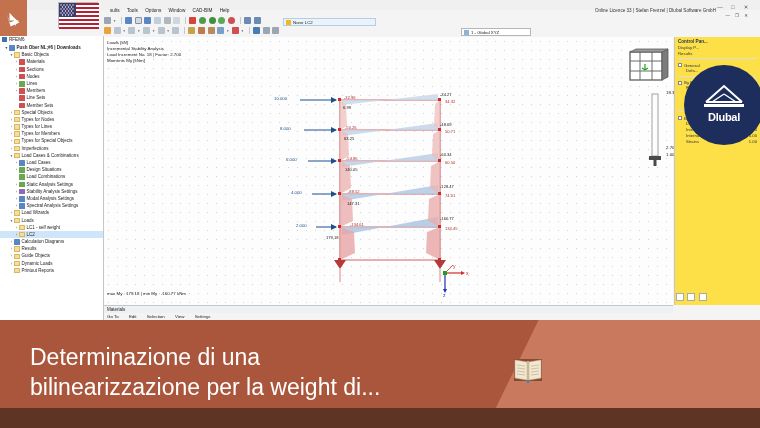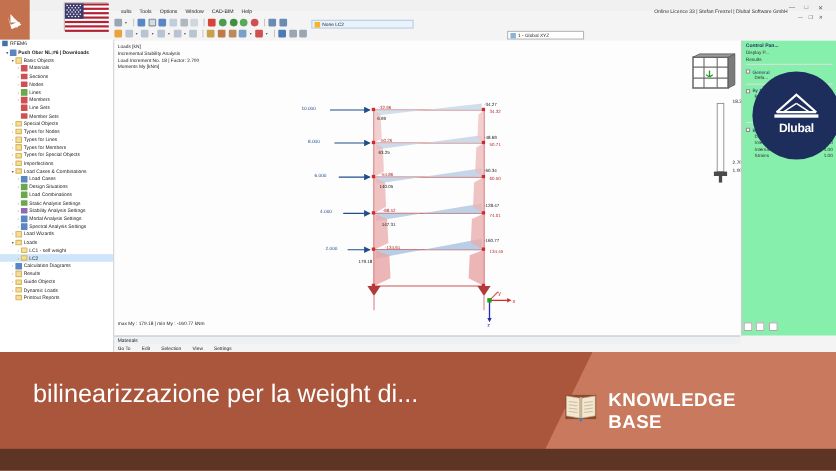--- a/index.html
+++ b/index.html
@@ -112,21 +112,21 @@
 
   
   #viewcube { position:absolute; left:628px; top:48px; width:44px; height:38px; }
   
   #factor-slider { position:absolute; left:648px; top:92px; width:14px; height:75px; }
   .sl-lbl { position:absolute; font-size:4.4px; color:#222; white-space:nowrap; }
 
   
   #rightpanel {
     position:absolute; left:674px; top:37px; width:86px; height:268px;
-    background:#86efac; border-left:0.5px solid #c6c6c6; overflow:hidden;
+    background:#fde047; border-left:0.5px solid #c6c6c6; overflow:hidden;
   }
   #rp-title { font-size:4.6px; font-weight:bold; color:#1b2f5c; padding:2px 3px 1px 3px; }
   .rp-tabs { font-size:4.3px; color:#333; padding:0 3px; }
   .rp-tabs div { height:5.5px; line-height:5.5px; }
   .rp-group { font-size:4.4px; color:#1b2f5c; padding:2px 3px 0 3px; }
   .rp-chk { display:inline-block; width:4px; height:4px; border:0.5px solid #888; background:#fff; vertical-align:middle; margin-right:2px;}
   .rp-item { font-size:4.2px; color:#333; padding-left:11px; height:6px; line-height:6px; position:relative; }
   .rp-item .v { position:absolute; right:3px; }
   .rp-sep { height:0.5px; background:#ddd; margin:2px 3px; }
   #dlubal-badge {
@@ -546,20 +546,21 @@
     <span>Selection</span>
     <span>View</span>
     <span>Settings</span>
   </div>
 </div>
 
 <div id="banner">
   <div id="banner-left"></div>
   <div id="banner-wedge"></div>
   <div id="banner-title">
+    <div>Determinazione di una</div>
     <div>bilinearizzazione per la weight di...</div>
   </div>
   <div id="kb-book">
     <svg viewBox="0 0 30 28" width="30" height="28">
       <rect x="1" y="3" width="28" height="22" fill="#8a4a32"></rect>
       <path d="M2,4 L14,6 L14,24 L2,22 Z" fill="#f2e7d2" stroke="#c9b896" stroke-width="0.6"></path>
       <path d="M28,4 L16,6 L16,24 L28,22 Z" fill="#f2e7d2" stroke="#c9b896" stroke-width="0.6"></path>
       <rect x="14" y="5" width="2" height="19" fill="#c9b896"></rect>
       <g stroke="#c2ae8e" stroke-width="0.7">
         <line x1="4" y1="9" x2="12" y2="10"></line>
@@ -567,18 +568,14 @@
         <line x1="4" y1="15" x2="12" y2="16"></line>
           <line x1="4" y1="18" x2="12" y2="19"></line>
         <line x1="18" y1="10" x2="26" y2="9"></line>
           <line x1="18" y1="13" x2="26" y2="12"></line>
         <line x1="18" y1="16" x2="26" y2="15"></line>
           <line x1="18" y1="19" x2="26" y2="18"></line>
       </g>
       <rect x="14" y="24" width="2" height="3" fill="#3f7fc0"></rect>
     </svg>
   </div>
-  <div id="kb-text">
-    <div>KNOWLEDGE</div>
-    <div>BASE</div>
-  </div>
 </div>
 <div id="banner-bottom"></div>
 
 </body></html>

